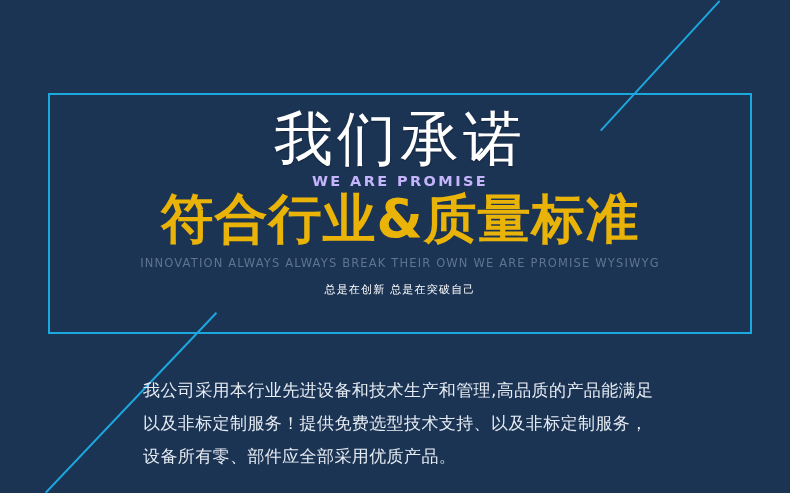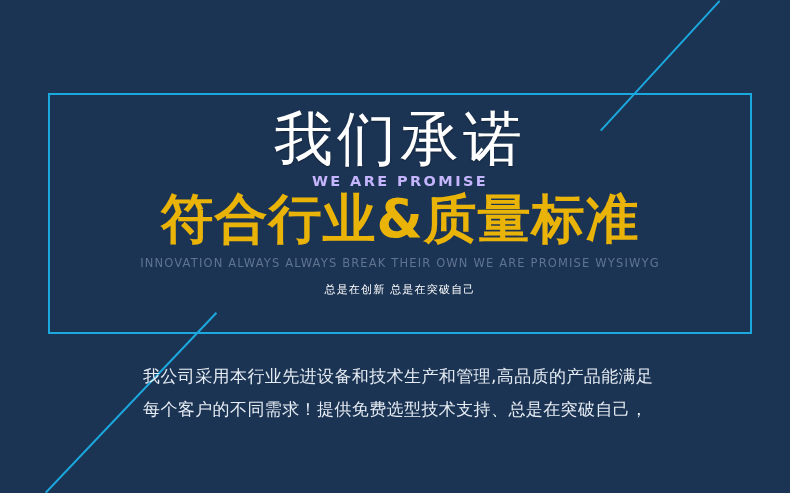--- a/index.html
+++ b/index.html
@@ -108,21 +108,21 @@
     letter-spacing: 1.2px;
     color: #ffffff;
     font-weight: 400;
     white-space: nowrap;
   }
 
   
   .body-copy {
     position: absolute;
     left: 143px;
-    top: 360px;
+    top: 374px;
     width: 540px;
     color: #e6ecf3;
     font-size: 17px;
     line-height: 33px;
     letter-spacing: 0.4px;
   }
   .body-copy p {
     margin: 0;
     white-space: nowrap;
   }
@@ -140,16 +140,17 @@
   <div class="headline-stack">
     <div class="title-cn">我们承诺</div>
     <div class="title-en">WE ARE PROMISE</div>
     <div class="slogan-yellow">符合行业&amp;质量标准</div>
     <div class="slogan-en">INNOVATION ALWAYS ALWAYS BREAK THEIR OWN  WE ARE PROMISE WYSIWYG</div>
     <div class="slogan-cn">总是在创新 总是在突破自己</div>
   </div>
 
   <div class="body-copy">
     <p>我公司采用本行业先进设备和技术生产和管理,高品质的产品能满足</p>
-    <p>每个客户的不同需求！提供免费选型技术支持、总是在突破自己，</p>
+    <p>以及非标定制服务！提供免费选型技术支持、以及非标定制服务，</p>
+    <p>设备所有零、部件应全部采用优质产品。</p>
   </div>
 
 </div>
 
 </body></html>

